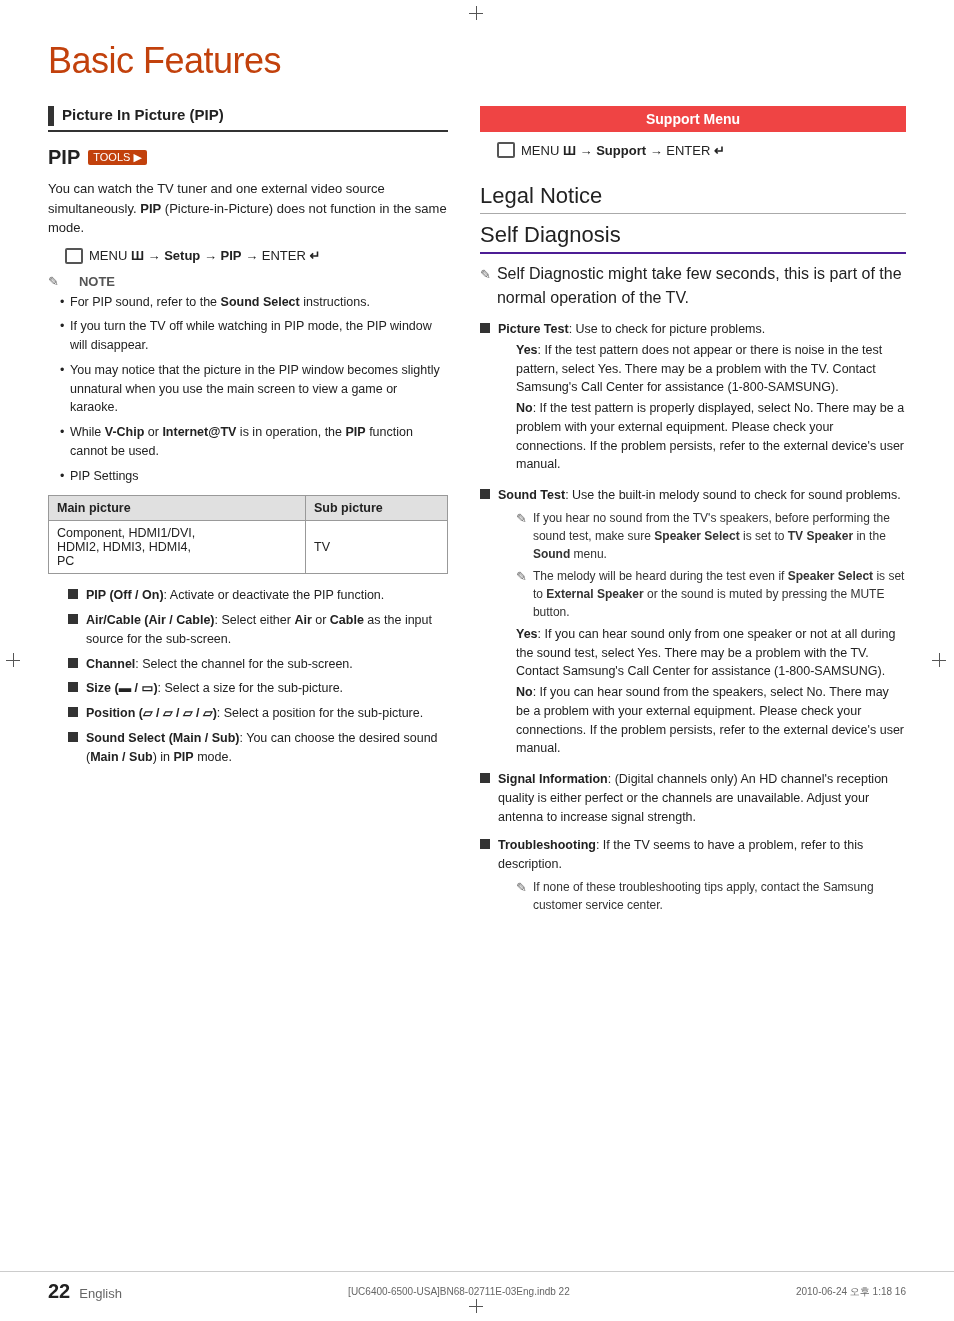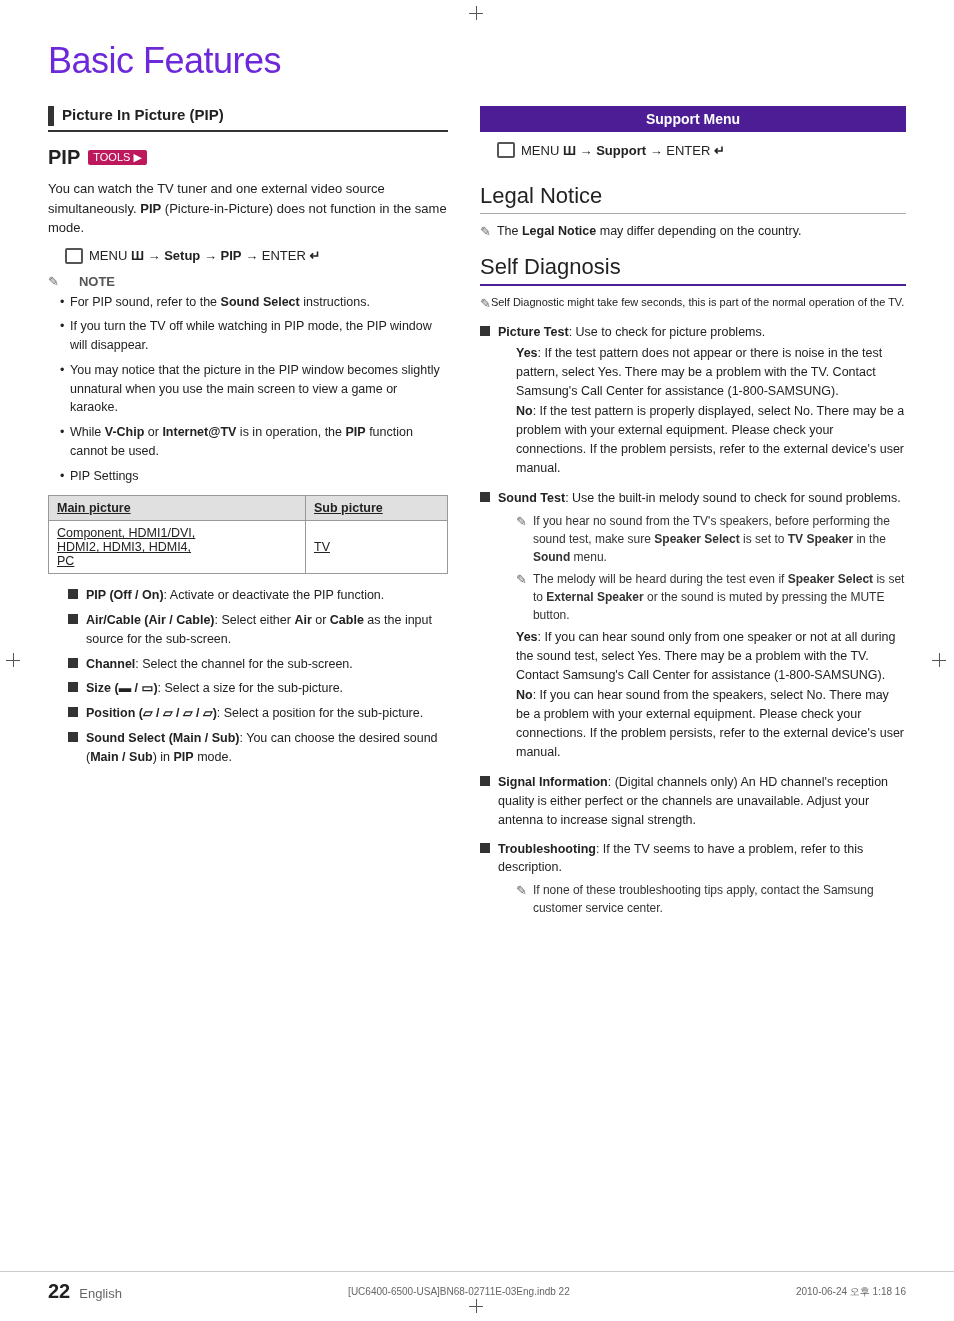--- a/index.html
+++ b/index.html
@@ -46,21 +46,21 @@
     .crosshair.right-middle::after { height: 1px; width: 14px; top: 7px; left: 0; }
     .crosshair.bottom-center {
       bottom: 6px; left: 50%; transform: translateX(-50%);
     }
     .crosshair.bottom-center::before { width: 1px; height: 14px; left: 7px; top: 0; }
     .crosshair.bottom-center::after { height: 1px; width: 14px; top: 7px; left: 0; }
 
     .page-title {
       font-size: 36px;
       font-weight: 300;
-      color: #6d28d9;
+      color: #c2410c;
       margin-bottom: 24px;
       letter-spacing: -0.5px;
     }
     .two-col {
       display: flex;
       gap: 32px;
       align-items: flex-start;
     }
     .left-col {
       flex: 0 0 400px;
@@ -81,39 +81,39 @@
       width: 6px;
       height: 20px;
       background: #333;
       margin-right: 8px;
     }
     .section-title {
       font-size: 15px;
       font-weight: bold;
     }
     .support-menu-box {
-      background: #4c1d95;
+      background: #ef4444;
       color: #fff;
       text-align: center;
       padding: 5px 10px;
       font-size: 14px;
       font-weight: bold;
       margin-bottom: 10px;
       display: block;
     }
     .pip-heading {
       font-size: 20px;
       font-weight: bold;
       margin-bottom: 10px;
       display: flex;
       align-items: center;
       gap: 8px;
     }
     .tools-badge {
-      background: #be185d;
+      background: #c2410c;
       color: #fff;
       font-size: 11px;
       padding: 1px 5px;
       border-radius: 2px;
       font-weight: normal;
     }
     .pip-desc {
       font-size: 13px;
       line-height: 1.5;
       margin-bottom: 10px;
@@ -166,21 +166,20 @@
     .note-items li::before {
       content: '•';
       position: absolute;
       left: 0;
     }
     .pip-table {
       width: 100%;
       border-collapse: collapse;
       margin-bottom: 12px;
       font-size: 12.5px;
-      text-decoration: underline;
     }
     .pip-table th {
       background: #e0e0e0;
       border: 1px solid #999;
       padding: 5px 8px;
       font-weight: bold;
       text-align: left;
     }
     .pip-table td {
       border: 1px solid #999;
@@ -226,22 +225,22 @@
       display: flex;
       align-items: flex-start;
       gap: 6px;
       font-size: 12.5px;
       line-height: 1.5;
       margin-bottom: 12px;
     }
     .self-diag-note {
       display: flex;
       align-items: flex-start;
-      gap: 0;
-      font-size: 11px;
+      gap: 6px;
+      font-size: 16px;
       line-height: 1.5;
       margin-bottom: 10px;
     }
     .right-bullet-list {
       list-style: none;
       padding: 0;
       margin: 0;
     }
     .right-bullet-list > li {
       display: flex;
@@ -390,24 +389,20 @@
       <div class="menu-line">
         <span class="menu-icon"></span>
         <span>MENU <b>Ш</b> → <b>Support</b> → ENTER <b>↵</b></span>
       </div>
 
       <br>
 
       
       <div class="legal-notice">
         <h2 class="legal-title">Legal Notice</h2>
-        <div class="legal-note">
-          <span class="pencil-icon"></span>
-          <span>The <b>Legal Notice</b> may differ depending on the country.</span>
-        </div>
       </div>
 
       
       <div class="self-diagnosis">
         <h2 class="self-diag-title">Self Diagnosis</h2>
 
         <div class="self-diag-note">
           <span class="pencil-icon"></span>
           <span>Self Diagnostic might take few seconds, this is part of the normal operation of the TV.</span>
         </div>

